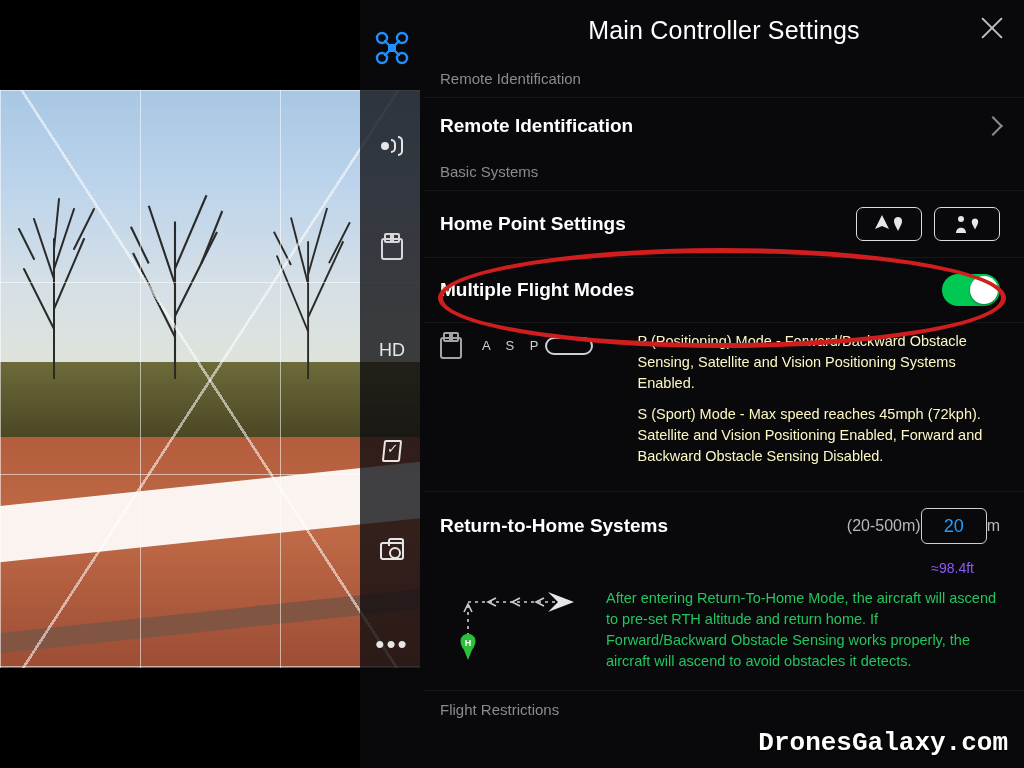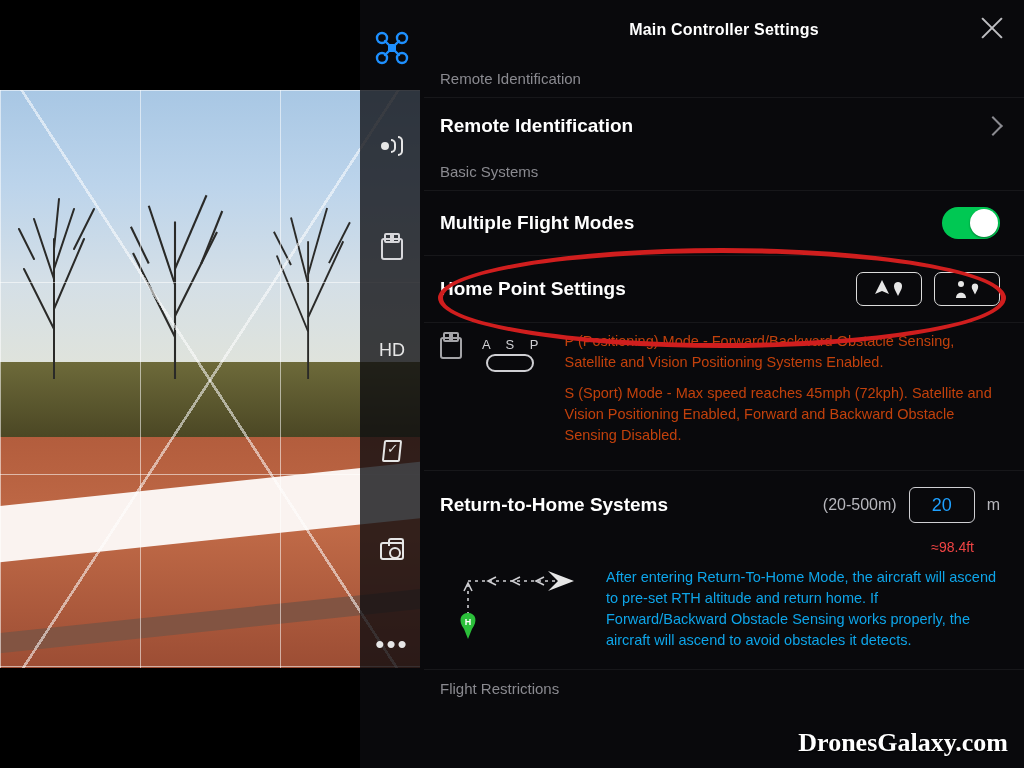--- a/index.html
+++ b/index.html
@@ -27,21 +27,21 @@
     background:
       linear-gradient(57deg, transparent 49.7%, rgba(255,255,255,.55) 49.7%, rgba(255,255,255,.55) 50.1%, transparent 50.1%),
       linear-gradient(-57deg, transparent 49.7%, rgba(255,255,255,.55) 49.7%, rgba(255,255,255,.55) 50.1%, transparent 50.1%); }
   
   .tree { position:absolute; bottom:0; width:80px; height:150px; }
   .tree svg { width:100%; height:100%; }
   
   .panel { position:absolute; left:360px; right:0; top:0; bottom:0; background:rgba(12,12,15,.78); }
   .panel-inner { position:absolute; left:64px; right:0; top:0; bottom:0; display:flex; flex-direction:column; }
   .titlebar { position:relative; height:60px; display:flex; align-items:center; justify-content:center; }
-  .titlebar h1 { font-size:16px; font-weight:700; letter-spacing:.2px; }
+  .titlebar h1 { font-size:25px; font-weight:400; letter-spacing:.2px; }
   .close { position:absolute; right:18px; top:14px; width:28px; height:28px; cursor:pointer; }
   .close:before,.close:after{content:"";position:absolute;left:13px;top:0;width:2px;height:28px;background:#bfbfc3;}
   .close:before{transform:rotate(45deg);} .close:after{transform:rotate(-45deg);}
   
   .rail { position:absolute; left:0; top:0; width:64px; height:100%; }
   .rail-item { position:absolute; left:0; width:64px; display:flex; align-items:center; justify-content:center; color:#dcdcdc; }
   .drone-icon { left:0; top:30px; position:absolute; width:64px; text-align:center; }
   
   .list { position:relative; flex:1 1 auto; overflow:hidden; }
   .section-h { color:#8a8a90; font-size:15px; padding:10px 16px 10px 16px; }
@@ -53,35 +53,35 @@
   .pillgroup { display:flex; gap:12px; }
   .pill { width:66px; height:34px; border:1.5px solid #dcdcdc; border-radius:7px; display:flex; align-items:center; justify-content:center; gap:4px; color:#e6e6e6; cursor:pointer; }
   
   .toggle { width:58px; height:32px; border-radius:16px; background:#00c853; position:relative; cursor:pointer; }
   .toggle .knob { position:absolute; right:2px; top:2px; width:28px; height:28px; border-radius:50%; background:#fff; box-shadow:0 1px 2px rgba(0,0,0,.4);}
   
   .annot { position:absolute; left:438px; top:248px; width:568px; height:100px; border:5px solid #d01e1e; border-radius:50%; pointer-events:none; z-index:5;}
   
   .modes { display:flex; gap:20px; padding:8px 24px 14px 16px; border-top:1px solid rgba(255,255,255,.06);}
   .modes-icons { display:flex; align-items:flex-start; gap:14px; padding-top:6px;}
-  .switch-graphic { display:flex; flex-direction:column; align-items:center; color:#cfcfd3; }
+  .switch-graphic { display:flex; flex-direction:row; align-items:center; color:#cfcfd3; }
   .switch-graphic .asp { font-size:13px; letter-spacing:6px; margin-bottom:2px; padding-left:6px;}
   .switch-graphic .slot { width:48px; height:18px; border:2px solid #cfcfd3; border-radius:10px; }
-  .modes-text { flex:1; color:#c2410c; font-size:14.5px; line-height:1.45; }
+  .modes-text { flex:1; color:#fef9c3; font-size:14.5px; line-height:1.45;margin-left:25px; }
   .modes-text p { margin-bottom:10px; }
   
-  .rth-row .right { display:flex; align-items:center; gap:12px; color:#b7b7bd; font-size:16px;text-align:right;}
+  .rth-row .right { display:flex; align-items:center; gap:0; color:#b7b7bd; font-size:16px;text-align:right;}
   .numbox { width:66px; height:36px; border:1.5px solid #cfcfd3; border-radius:6px; display:flex; align-items:center; justify-content:center; color:#1ea0ff; font-size:18px; cursor:text;}
-  .rth-sub { text-align:right; color:#ef4444; font-size:14px; padding:0 50px 8px 0;}
+  .rth-sub { text-align:right; color:#8b5cf6; font-size:14px; padding:0 50px 8px 0;}
   
   .rth-desc { display:flex; gap:26px; padding:4px 24px 18px 16px; }
   .rth-graphic { width:140px; height:76px; position:relative; }
-  .rth-desc-text { flex:1; color:#0ea5e9; font-size:14.5px; line-height:1.45; }
-  
-  .watermark { position:absolute; right:16px; bottom:10px; font-family:Liberation Serif, serif; font-weight:700; font-size:26px; color:#fff; z-index:6; text-shadow:0 1px 2px #000;}
+  .rth-desc-text { flex:1; color:#22c55e; font-size:14.5px; line-height:1.45; }
+  
+  .watermark { position:absolute; right:16px; bottom:10px; font-family:Liberation Mono, monospace; font-weight:700; font-size:26px; color:#fff; z-index:6; text-shadow:0 1px 2px #000;}
   .hd { font-weight:400; font-size:18px; color:#e6e6e6;}
   .dots { font-size:26px; letter-spacing:2px; color:#e6e6e6; line-height:0;}
   .rc-ico { width:22px; height:22px; border:2px solid #d8d8dc; border-radius:3px; position:relative;}
   .rc-ico:before,.rc-ico:after{content:"";position:absolute;top:-7px;width:6px;height:6px;border:2px solid #d8d8dc;border-radius:2px;}
   .rc-ico:before{left:1px;} .rc-ico:after{right:1px;}
   .cam-ico { width:24px; height:18px; border:2px solid #e6e6e6; border-radius:3px; position:relative;}
   .cam-ico:before{content:"";position:absolute;left:6px;top:-6px;width:12px;height:6px;border:2px solid #e6e6e6;border-bottom:none;border-radius:3px 3px 0 0;}
   .cam-ico:after{content:"";position:absolute;left:7px;top:3px;width:8px;height:8px;border:2px solid #e6e6e6;border-radius:50%;}
   .clip-ico { width:18px; height:22px; border:2px solid #e6e6e6; border-radius:2px; position:relative; transform:skewX(-6deg);}
   .clip-ico:after{content:"✓"; position:absolute; left:2px; top:-1px; font-size:13px; color:#e6e6e6;}
@@ -195,47 +195,47 @@
         <div class="section-h">Remote Identification</div>
 
         <div class="row">
           <div class="row-label">Remote Identification</div>
           <div class="chev"></div>
         </div>
 
         <div class="section-h">Basic Systems</div>
 
         <div class="row">
-          <div class="row-label">Multiple Flight Modes</div>
-          <div class="toggle">
-              <div class="knob"></div>
-            </div>
-        </div>
-
-        <div class="row">
           <div class="row-label">Home Point Settings</div>
           <div class="pillgroup">
             <div class="pill">
               <svg width="14" height="18" viewBox="0 0 14 18">
                   <path d="M7 0 L14 14 L7 11 L0 14 Z" fill="#e6e6e6"></path>
                 </svg>
               <svg width="10" height="14" viewBox="0 0 10 14">
                   <path d="M5 0 C9 0 10 4 8 8 L5 14 L2 8 C0 4 1 0 5 0 Z" fill="#e6e6e6"></path>
                 </svg>
             </div>
             <div class="pill">
               <svg width="12" height="18" viewBox="0 0 12 18">
                   <circle cx="6" cy="4" r="3" fill="#e6e6e6"></circle>
                   <path d="M1 18 C1 11 11 11 11 18 Z" fill="#e6e6e6"></path>
                 </svg>
               <svg width="8" height="12" viewBox="0 0 10 14">
                   <path d="M5 0 C9 0 10 4 8 8 L5 14 L2 8 C0 4 1 0 5 0 Z" fill="#e6e6e6"></path>
                 </svg>
             </div>
           </div>
+        </div>
+
+        <div class="row">
+          <div class="row-label">Multiple Flight Modes</div>
+          <div class="toggle">
+              <div class="knob"></div>
+            </div>
         </div>
 
         <div class="modes">
           <div class="modes-icons">
             <span class="rc-ico" style="opacity:.75"></span>
             <div class="switch-graphic">
               <div class="asp">A S P</div>
               <div class="slot"></div>
             </div>
           </div>

